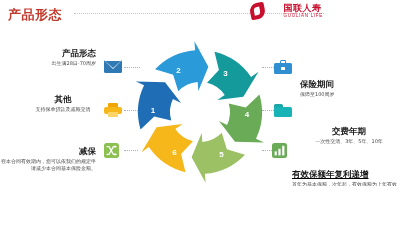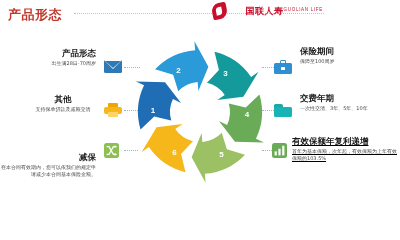--- a/index.html
+++ b/index.html
@@ -28,39 +28,39 @@
   .logo-mark .swoosh {
     position:absolute; inset:0;
     background:#c8102e;
     border-radius:52% 12% 52% 12%;
     transform:rotate(-12deg);
   }
   .logo-mark .swoosh::after{
     content:""; position:absolute; left:4px; top:4px; width:6px; height:8px;
     background:#fff; border-radius:50% 0 50% 0;
   }
-  .logo-text { display:flex; flex-direction:row; line-height:1;margin-left:16px; }
+  .logo-text { display:flex; flex-direction:column; line-height:1;margin-left:16px; }
   .logo-cn { font-size:9px; font-weight:bold; color:#c8102e; letter-spacing:0.5px;
              font-family:"DejaVu Sans",sans-serif; }
   .logo-en { font-size:4.5px; color:#c8102e; letter-spacing:0.7px; margin-top:1.5px;
              font-family:"Liberation Sans",sans-serif; }
 
   
   .feat { position:absolute; }
   .feat .f-title {
     font-size:8.5px; font-weight:bold; color:#1a1a1a;
     font-family:"DejaVu Sans",sans-serif;
     line-height:1.2; margin-bottom:2px;
   }
   .feat .f-desc {
     font-size:5px; color:#4a4a4a; line-height:1.45;
     font-family:"DejaVu Sans",sans-serif;
   }
   .feat.left { text-align:right; }
-  .feat.right { text-align:left; }
+  .feat.right { text-align:left;margin-top:33px; }
 
   
   .conn { position:absolute; border-top:1px dotted #9fb4cc; height:0; }
 
   
   .icon-box { position:absolute; width:18px; height:15px; }
 
   .ic-envelope { width:18px; height:13px; background:#2f7ab5; border-radius:1.5px; position:relative; overflow:hidden; }
   .ic-envelope::before{
     content:""; position:absolute; left:0; top:0; width:0; height:0;
@@ -133,21 +133,21 @@
 </div>
 <div class="icon-box" style="left:104px; top:103px;">
   <div class="ic-printer">
       <div class="p-top"></div>
       <div class="p-body"></div>
       <div class="p-out"></div>
     </div>
 </div>
 <div class="conn" style="left:124px; top:110px; width:14px;"></div>
 
-<div class="feat left" style="left:0px; top:152px; width:96px;">
+<div class="feat left" style="left:0px; top:146px; width:96px;">
   <div class="f-title">减保</div>
   <div class="f-desc">在本合同有效期内，您可以依我们的规定申请减少本合同基本保险金额。</div>
 </div>
 <div class="icon-box" style="left:104px; top:143px;">
   <div class="ic-shuffle">
     <svg width="11" height="11" viewBox="0 0 11 11">
       <path d="M0.6 1.6 H3 L7.4 9.4 H10.4" stroke="#ffffff" stroke-width="1.2" fill="none"></path>
       <path d="M0.6 9.4 H3 L7.4 1.6 H10.4" stroke="#ffffff" stroke-width="1.2" fill="none"></path>
       <path d="M8.6 0.2 L10.8 1.6 L8.6 3" fill="#ffffff"></path>
       <path d="M8.6 8 L10.8 9.4 L8.6 10.8" fill="#ffffff"></path>
@@ -169,21 +169,21 @@
   <div class="f-desc">保障至100周岁</div>
 </div>
 
 <div class="conn" style="left:262px; top:110px; width:14px;"></div>
 <div class="icon-box" style="left:274px; top:103px;">
   <div class="ic-folder">
       <div class="f-back"></div>
       <div class="f-front"></div>
     </div>
 </div>
-<div class="feat right" style="left:300px; top:93px; width:98px;">
+<div class="feat right" style="left:300px; top:93px; width:98px;text-align:center;">
   <div class="f-title">交费年期</div>
   <div class="f-desc">一次性交清、3年、5年、10年</div>
 </div>
 
 <div class="conn" style="left:262px; top:150px; width:12px;"></div>
 <div class="icon-box" style="left:272px; top:143px;">
   <div class="ic-chart">
     <svg width="11" height="11" viewBox="0 0 11 11">
       <rect x="0.6" y="6.4" width="2.2" height="4" fill="#ffffff"></rect>
       <rect x="4.4" y="3.8" width="2.2" height="6.6" fill="#ffffff"></rect>

